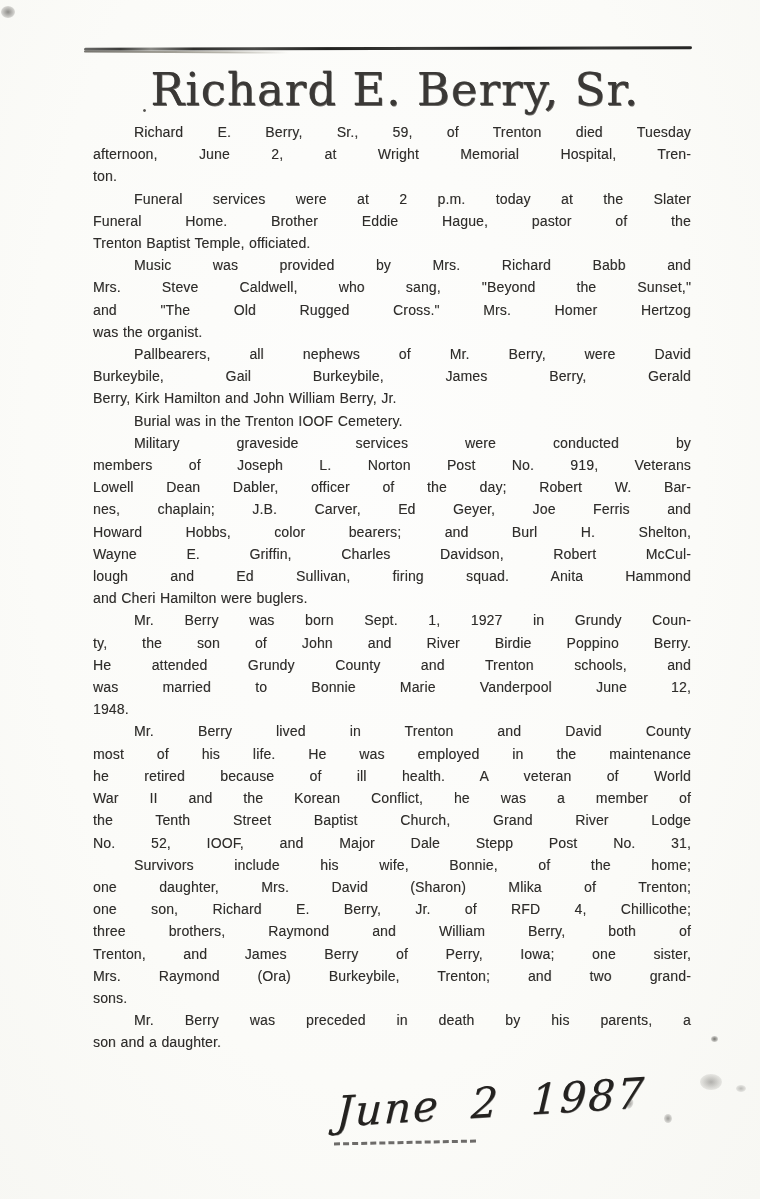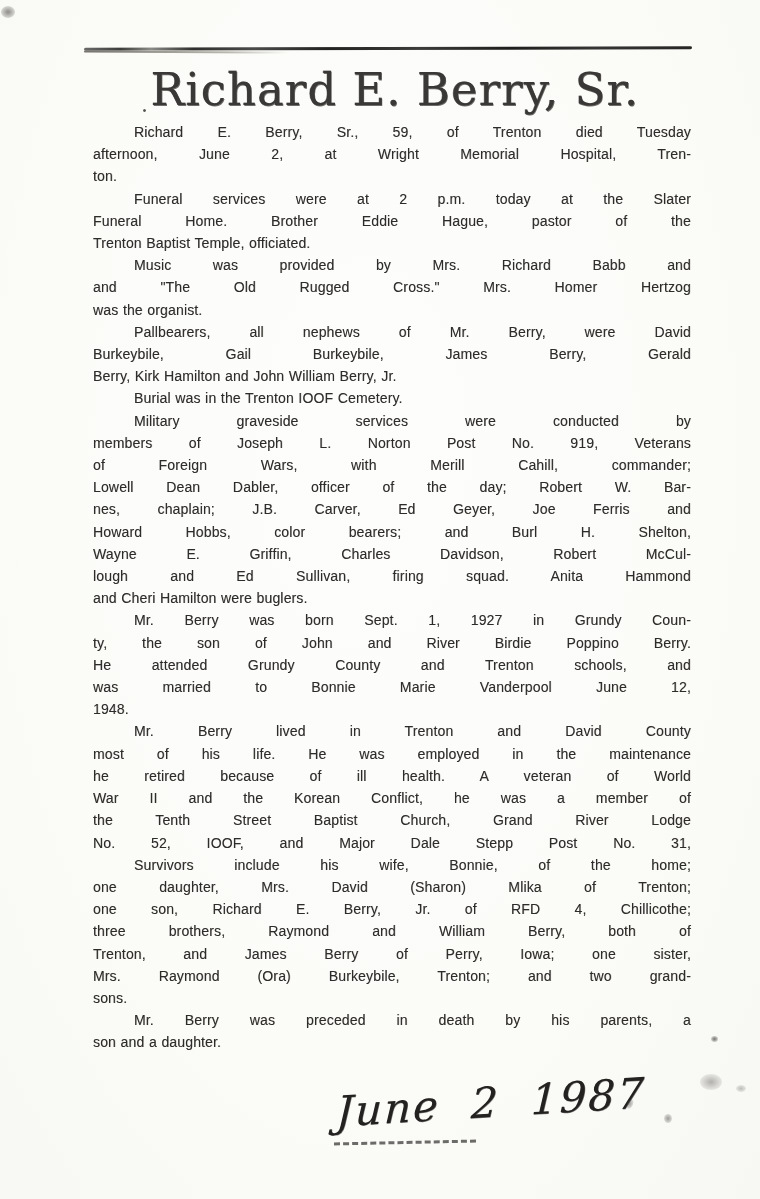--- a/index.html
+++ b/index.html
@@ -133,35 +133,35 @@
         <div class="tl">afternoon, June 2, at Wright Memorial Hospital, Tren-</div>
         <div class="tl last">ton.</div>
       </div>
       <div class="para">
         <div class="tl ind">Funeral services were at 2 p.m. today at the Slater</div>
         <div class="tl">Funeral Home. Brother Eddie Hague, pastor of the</div>
         <div class="tl last">Trenton Baptist Temple, officiated.</div>
       </div>
       <div class="para">
         <div class="tl ind">Music was provided by Mrs. Richard Babb and</div>
+        <div class="tl">Mrs. Steve Caldwell, who sang, "Beyond the Sunset,"</div>
         <div class="tl">and "The Old Rugged Cross." Mrs. Homer Hertzog</div>
         <div class="tl last">was the organist.</div>
       </div>
       <div class="para">
         <div class="tl ind">Pallbearers, all nephews of Mr. Berry, were David</div>
         <div class="tl">Burkeybile, Gail Burkeybile, James Berry, Gerald</div>
         <div class="tl last">Berry, Kirk Hamilton and John William Berry, Jr.</div>
       </div>
       <div class="para">
         <div class="tl ind last">Burial was in the Trenton IOOF Cemetery.</div>
       </div>
       <div class="para">
         <div class="tl ind">Military graveside services were conducted by</div>
         <div class="tl">members of Joseph L. Norton Post No. 919, Veterans</div>
-        <div class="tl">of Foreign Wars, with Merill Cahill, commander;</div>
         <div class="tl">Lowell Dean Dabler, officer of the day; Robert W. Bar-</div>
         <div class="tl">nes, chaplain; J.B. Carver, Ed Geyer, Joe Ferris and</div>
         <div class="tl">Howard Hobbs, color bearers; and Burl H. Shelton,</div>
         <div class="tl">Wayne E. Griffin, Charles Davidson, Robert McCul-</div>
         <div class="tl">lough and Ed Sullivan, firing squad. Anita Hammond</div>
         <div class="tl last">and Cheri Hamilton were buglers.</div>
       </div>
       <div class="para">
         <div class="tl ind">Mr. Berry was born Sept. 1, 1927 in Grundy Coun-</div>
         <div class="tl">ty, the son of John and River Birdie Poppino Berry.</div>

